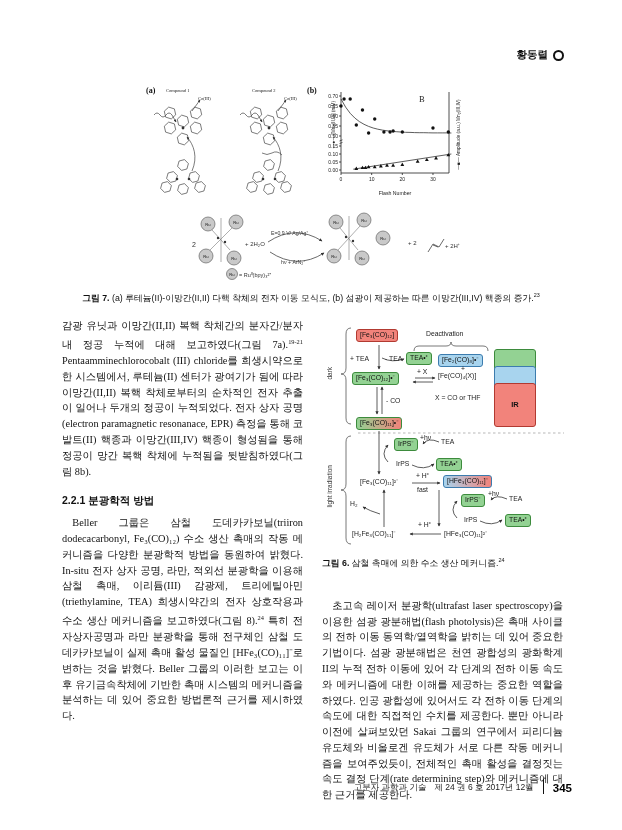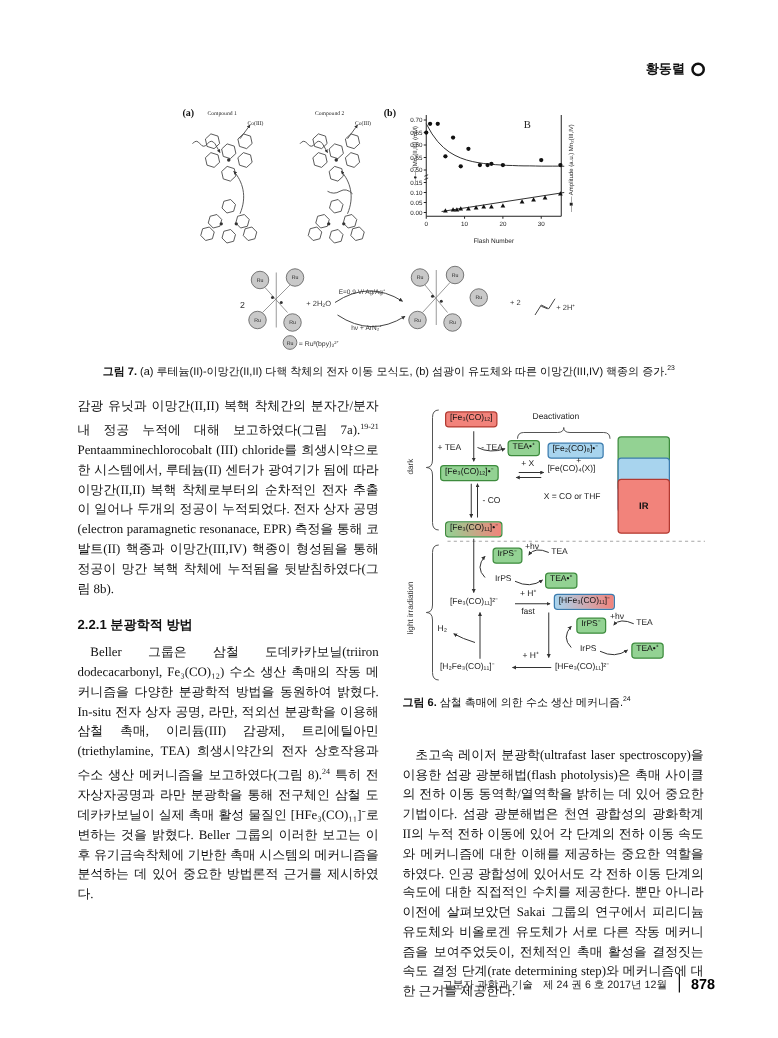--- a/index.html
+++ b/index.html
@@ -224,21 +224,21 @@
       <span class="schlbl" style="left:52px;top:33px;font-size:7px">2</span>
       <span class="schlbl" style="left:105px;top:33px;font-size:6px">+ 2H₂O</span>
       <span class="schlbl" style="left:131px;top:21px">E=0.9 V/ Ag/Ag⁺</span>
       <span class="schlbl" style="left:141px;top:50px">hν + ArN₂⁺</span>
       <span class="schlbl" style="left:268px;top:32px;font-size:6px">+ 2</span>
       <span class="schlbl" style="left:305px;top:34px;font-size:6px">+ 2H⁺</span>
       <span class="schlbl" style="left:99px;top:63px;font-size:5.5px">= Ruᴵᴵ(bpy)₃²⁺</span>
     </div>
 
     <div class="caption">
-      <b>그림 7.</b><span> (a) 루테늄(II)-이망간(II,II) 다핵 착체의 전자 이동 모식도, (b) 섬광이 유도체와 따른 이망간(III,IV) 핵종의 증가.</span><sup>23</sup>
+      <b>그림 7.</b><span> (a) 루테늄(II)-이망간(II,II) 다핵 착체의 전자 이동 모식도, (b) 섬광이 제공하는 따른 이망간(III,IV) 핵종의 증가.</span><sup>23</sup>
     </div>
   </div>
 
   <div class="col left">
     <p><span>감광 유닛과 이망간(II,II) 복핵 착체간의 분자간/분자내 정공 누적에 대해 보고하였다(그림 7a).</span><sup>19-21</sup><span> Pentaamminechlorocobalt (III) chloride를 희생시약으로 한 시스템에서, 루테늄(II) 센터가 광여기가 됨에 따라 이망간(II,II) 복핵 착체로부터의 순차적인 전자 추출이 일어나 두개의 정공이 누적되었다. 전자 상자 공명(electron paramagnetic resonanace, EPR) 측정을 통해 코발트(II) 핵종과 이망간(III,IV) 핵종이 형성됨을 통해 정공이 망간 복핵 착체에 누적됨을 뒷받침하였다(그림 8b).</span></p>
     <div class="h2">2.2.1 분광학적 방법</div>
     <p class="ind"><span>Beller 그룹은 삼철 도데카카보닐(triiron dodecacarbonyl, Fe₃(CO)₁₂) 수소 생산 촉매의 작동 메커니즘을 다양한 분광학적 방법을 동원하여 밝혔다. In-situ 전자 상자 공명, 라만, 적외선 분광학을 이용해 삼철 촉매, 이리듐(III) 감광제, 트리에틸아민(triethylamine, TEA) 희생시약간의 전자 상호작용과 수소 생산 메커니즘을 보고하였다(그림 8).</span><sup>24</sup><span> 특히 전자상자공명과 라만 분광학을 통해 전구체인 삼철 도데카카보닐이 실제 촉매 활성 물질인 [HFe₃(CO)₁₁]⁻로 변하는 것을 밝혔다. Beller 그룹의 이러한 보고는 이후 유기금속착체에 기반한 촉매 시스템의 메커니즘을 분석하는 데 있어 중요한 방법론적 근거를 제시하였다.</span></p>
   </div>
 
   <div class="col right">
@@ -322,15 +322,15 @@
     </div>
 
     <p class="ind" style="margin-top:26px">초고속 레이저 분광학(ultrafast laser spectroscopy)을 이용한 섬광 광분해법(flash photolysis)은 촉매 사이클의 전하 이동 동역학/열역학을 밝히는 데 있어 중요한 기법이다. 섬광 광분해법은 천연 광합성의 광화학계 II의 누적 전하 이동에 있어 각 단계의 전하 이동 속도와 메커니즘에 대한 이해를 제공하는 중요한 역할을 하였다. 인공 광합성에 있어서도 각 전하 이동 단계의 속도에 대한 직접적인 수치를 제공한다. 뿐만 아니라 이전에 살펴보았던 Sakai 그룹의 연구에서 피리디늄 유도체와 비올로겐 유도체가 서로 다른 작동 메커니즘을 보여주었듯이, 전체적인 촉매 활성을 결정짓는 속도 결정 단계(rate determining step)와 메커니즘에 대한 근거를 제공한다.</p>
   </div>
 
   <div class="ftr">
     <span>고분자 과학과 기술</span>
     <span style="width:8px"></span>
     <span>제 24 권 6 호 2017년 12월</span>
     <span class="sep"></span>
-    <span class="pnum">878</span>
+    <span class="pnum">345</span>
   </div>
 </div>
 
 </body></html>

